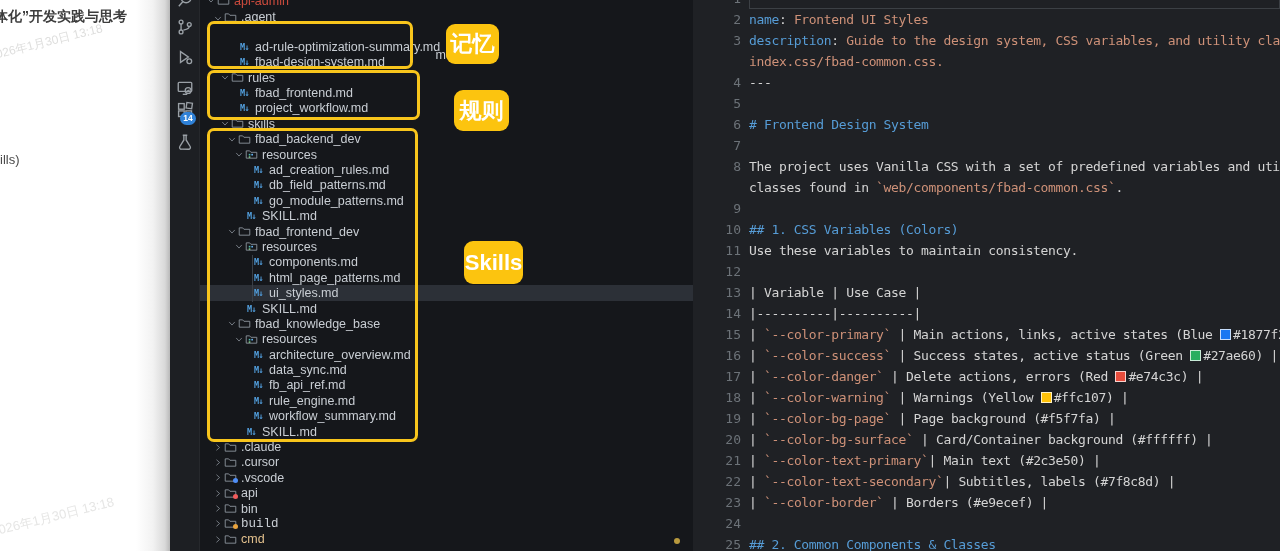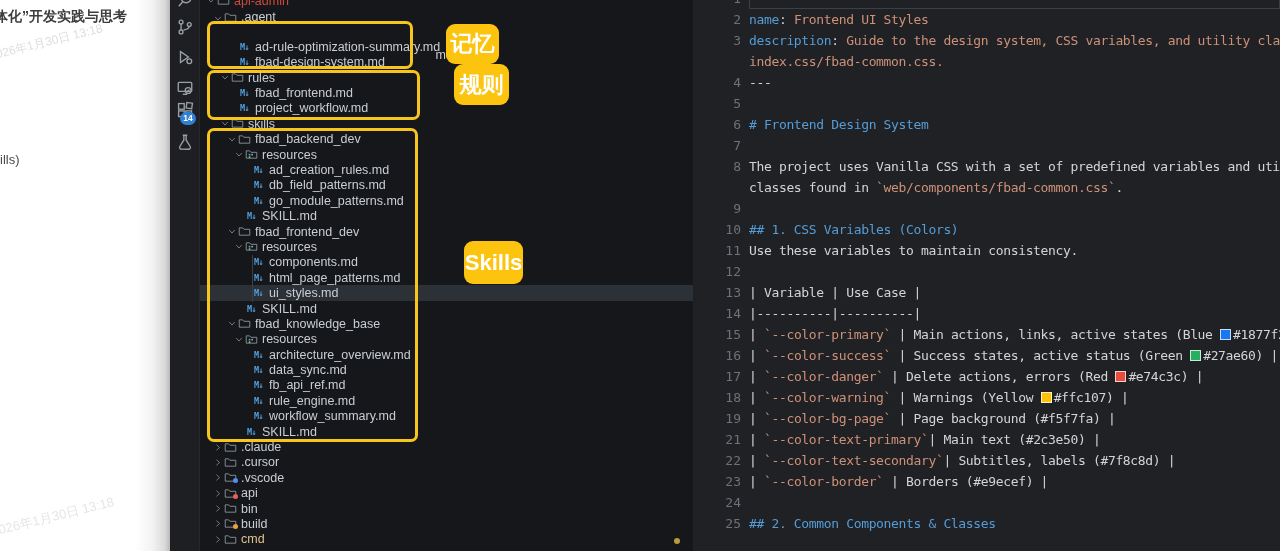--- a/index.html
+++ b/index.html
@@ -459,21 +459,21 @@
                 <path d="M5.5 3.5l5 4.5-5 4.5" stroke="#868e96" fill="none" stroke-width="1.3"></path>
               </svg>
             </span>
             <span class="ticon">
               <svg width="13" height="13" viewBox="0 0 16 16" fill="none" stroke="#8f979f" stroke-width="1.1">
                 <path d="M1.5 3.5h4.2l1.6 1.8h7.2v7.2h-13z"></path>
               </svg>
             </span>
             <span class="tlabel">bin</span>
           </div>
-          <div class="trow" style="padding-left: 13px;">
+          <div class="trow" style="padding-left: 13px; font-family: Liberation Mono, monospace;">
             <span class="chev">
               <svg width="11" height="11" viewBox="0 0 16 16">
                 <path d="M5.5 3.5l5 4.5-5 4.5" stroke="#868e96" fill="none" stroke-width="1.3"></path>
               </svg>
             </span>
             <span class="ticon">
               <svg width="13" height="13" viewBox="0 0 16 16" fill="none" stroke="#8f979f" stroke-width="1.1">
                 <path d="M1.5 3.5h4.2l1.6 1.8h7.2v7.2h-13z"></path>
               </svg>
               <span class="tdot" style="background: rgb(232, 163, 61);"></span>
@@ -492,21 +492,21 @@
               </svg>
             </span>
             <span class="tlabel" style="color: rgb(226, 192, 141);">cmd</span>
           </div>
         </div>
       <div id="overlays">
           <div class="hl-box" style="border-color: rgb(248, 197, 28); left: 7px; top: 21px; width: 206px; height: 48px;"></div>
           <div class="hl-box" style="border-color: rgb(248, 197, 28); left: 7px; top: 70px; width: 213px; height: 50px;"></div>
           <div class="hl-box" style="border-color: rgb(248, 197, 28); left: 7px; top: 128px; width: 211px; height: 314px;"></div>
           <div class="hl-label" style="left: 246px; top: 24px; width: 53px; height: 40px;">记忆</div>
-          <div class="hl-label" style="left: 254px; top: 64px; width: 55px; height: 41px;">规则</div>
+          <div class="hl-label" style="left: 254px; top: 90px; width: 55px; height: 41px;">规则</div>
           <div class="hl-label" style="left: 264px; top: 241px; width: 59px; height: 43px;">Skills</div>
         </div>
       <div class="scroll-dot"></div>
     <div class="indent-guide" style="left: 52px; top: 255px; height: 47px;"></div>
       </div>
     <div class="editor" id="editor">
       <div class="code" id="code">
           <div class="cline"><div class="cursor-line-box"></div><span class="lnum">1</span><span class="ltext"></span></div>
           <div class="cline"><span class="lnum">2</span><span class="ltext"><span class="seg-k">name</span><span class="seg-p">: </span><span class="seg-s">Frontend UI Styles</span></span></div>
           <div class="cline"><span class="lnum">3</span><span class="ltext"><span class="seg-k">description</span><span class="seg-p">: </span><span class="seg-s">Guide to the design system, CSS variables, and utility classes used in</span></span></div>
@@ -521,20 +521,21 @@
           <div class="cline"><span class="lnum">10</span><span class="ltext"><span class="seg-h">## 1. CSS Variables (Colors)</span></span></div>
           <div class="cline"><span class="lnum">11</span><span class="ltext"><span class="seg-t">Use these variables to maintain consistency.</span></span></div>
           <div class="cline"><span class="lnum">12</span><span class="ltext"></span></div>
           <div class="cline"><span class="lnum">13</span><span class="ltext"><span class="seg-t">| Variable | Use Case |</span></span></div>
           <div class="cline"><span class="lnum">14</span><span class="ltext"><span class="seg-t">|----------|----------|</span></span></div>
           <div class="cline"><span class="lnum">15</span><span class="ltext"><span class="seg-t">| </span><span class="seg-c">`--color-primary`</span><span class="seg-t"> | Main actions, links, active states (Blue </span><span class="swatch" style="background: rgb(24, 119, 242);"></span><span class="seg-t">#1877f2) |</span></span></div>
           <div class="cline"><span class="lnum">16</span><span class="ltext"><span class="seg-t">| </span><span class="seg-c">`--color-success`</span><span class="seg-t"> | Success states, active status (Green </span><span class="swatch" style="background: rgb(39, 174, 96);"></span><span class="seg-t">#27ae60) |</span></span></div>
           <div class="cline"><span class="lnum">17</span><span class="ltext"><span class="seg-t">| </span><span class="seg-c">`--color-danger`</span><span class="seg-t"> | Delete actions, errors (Red </span><span class="swatch" style="background: rgb(231, 76, 60);"></span><span class="seg-t">#e74c3c) |</span></span></div>
           <div class="cline"><span class="lnum">18</span><span class="ltext"><span class="seg-t">| </span><span class="seg-c">`--color-warning`</span><span class="seg-t"> | Warnings (Yellow </span><span class="swatch" style="background: rgb(255, 193, 7);"></span><span class="seg-t">#ffc107) |</span></span></div>
           <div class="cline"><span class="lnum">19</span><span class="ltext"><span class="seg-t">| </span><span class="seg-c">`--color-bg-page`</span><span class="seg-t"> | Page background (#f5f7fa) |</span></span></div>
+          <div class="cline"><span class="lnum">20</span><span class="ltext"><span class="seg-t">| </span><span class="seg-c">`--color-bg-surface`</span><span class="seg-t"> | Card/Container background (#ffffff) |</span></span></div>
           <div class="cline"><span class="lnum">21</span><span class="ltext"><span class="seg-t">| </span><span class="seg-c">`--color-text-primary`</span><span class="seg-t">| Main text (#2c3e50) |</span></span></div>
           <div class="cline"><span class="lnum">22</span><span class="ltext"><span class="seg-t">| </span><span class="seg-c">`--color-text-secondary`</span><span class="seg-t">| Subtitles, labels (#7f8c8d) |</span></span></div>
           <div class="cline"><span class="lnum">23</span><span class="ltext"><span class="seg-t">| </span><span class="seg-c">`--color-border`</span><span class="seg-t"> | Borders (#e9ecef) |</span></span></div>
           <div class="cline"><span class="lnum">24</span><span class="ltext"></span></div>
           <div class="cline"><span class="lnum">25</span><span class="ltext"><span class="seg-h">## 2. Common Components &amp; Classes</span></span></div>
         </div>
     </div>
   </div>
 
 </div>

